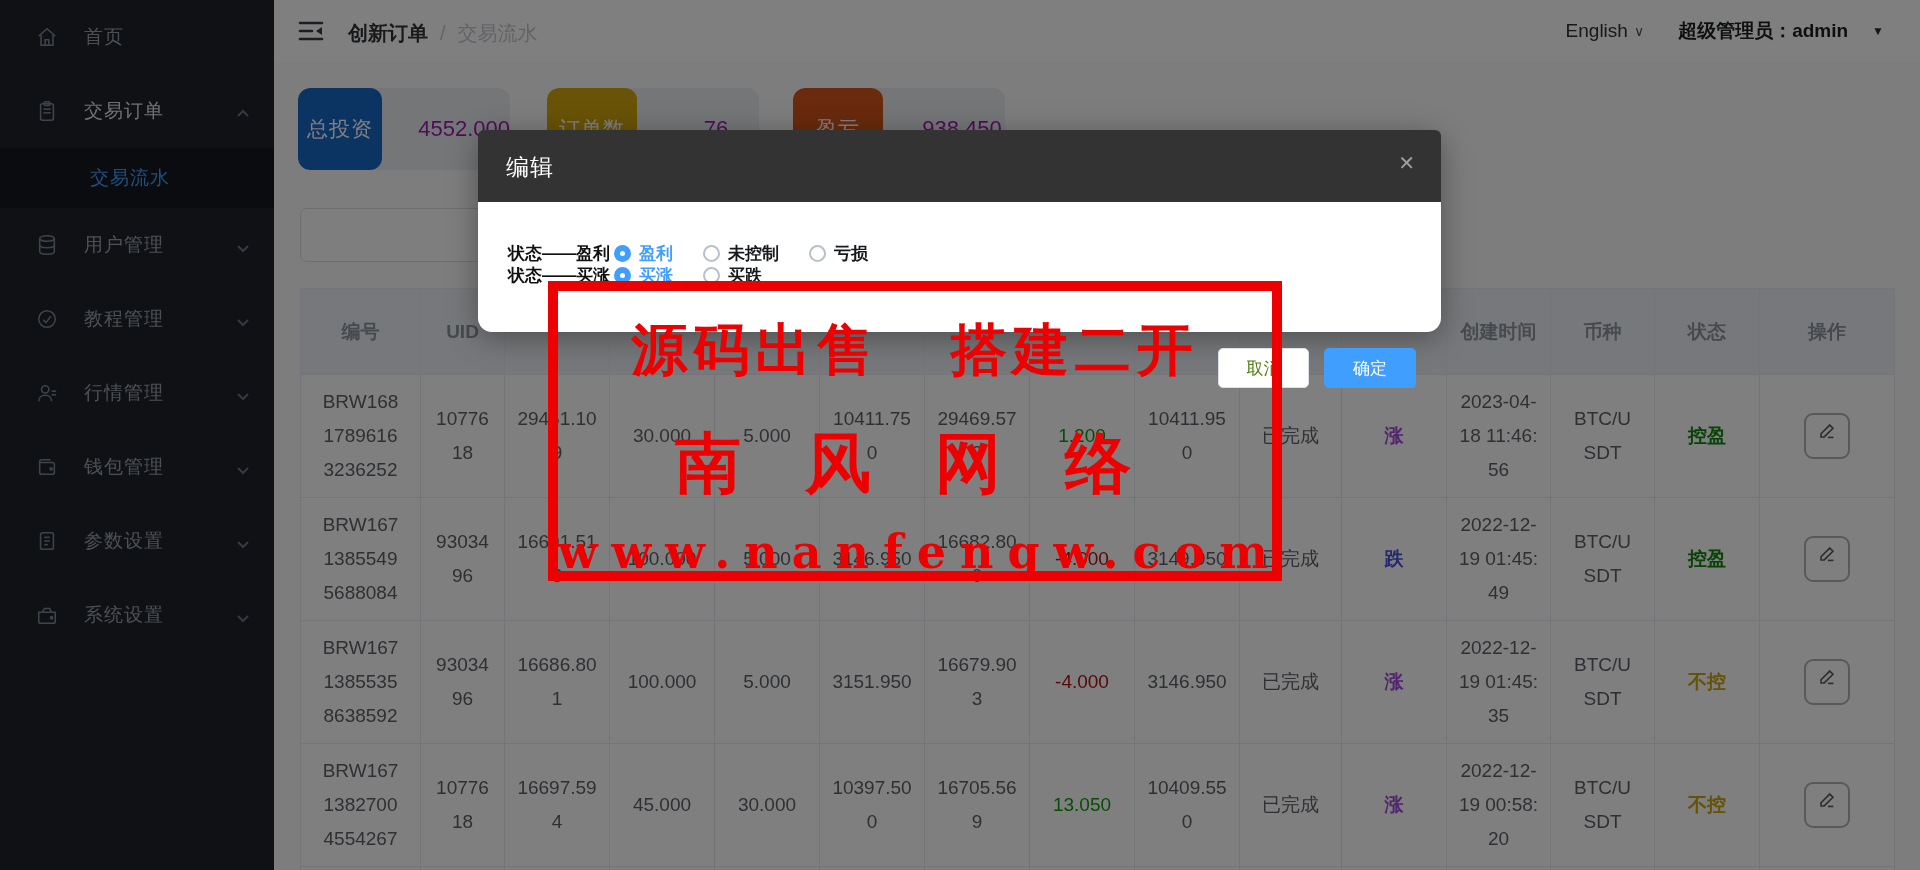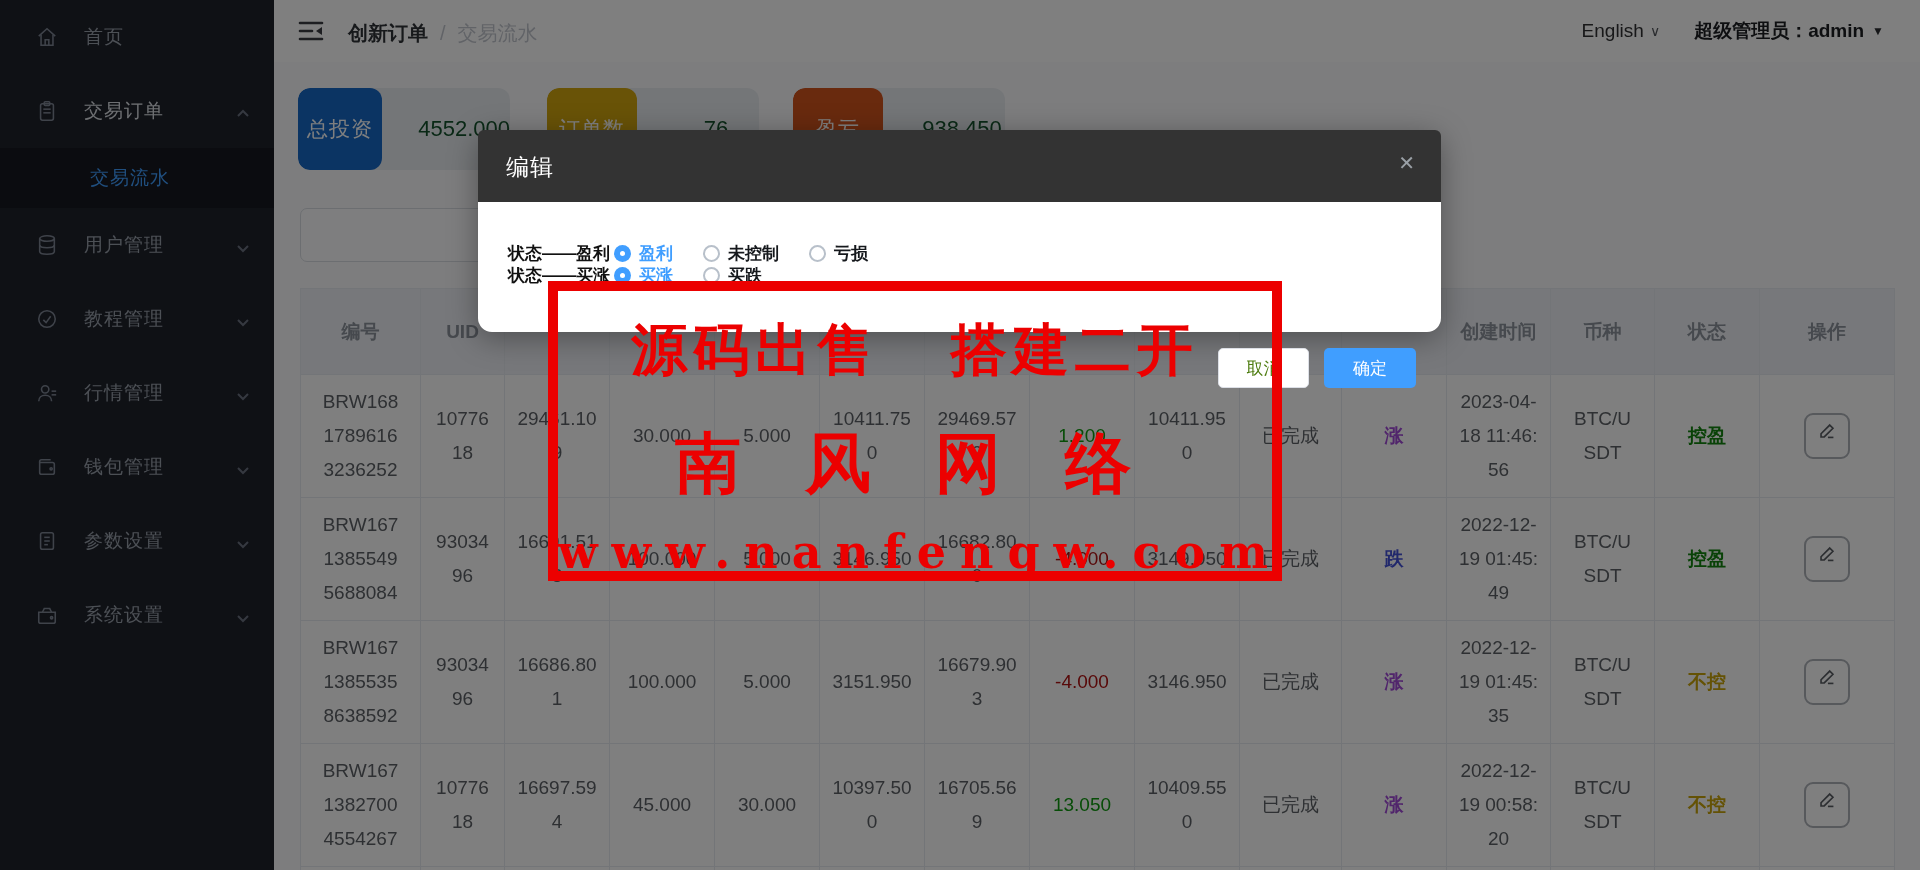--- a/index.html
+++ b/index.html
@@ -23,28 +23,28 @@
   .topbar{position:absolute;left:274px;top:0;width:1646px;height:62px;background:#fff;
           border-bottom:1px solid #e7e7e7;z-index:1;}
   .hamburger{position:absolute;left:24px;top:19px;width:26px;height:24px;color:#3a3d42;cursor:pointer;}
   .hamburger svg{width:26px;height:24px;}
   .breadcrumb{position:absolute;left:74px;top:20px;font-size:20px;display:flex;gap:12px;align-items:center;}
   .bc-parent{color:#2f3237;font-weight:bold;cursor:pointer;}
   .bc-sep,.bc-cur{color:#c3c7cf;}
   .top-right{position:absolute;right:36px;top:18px;display:flex;align-items:center;gap:34px;font-size:19px;justify-content:space-between;}
   .lang{color:#303133;cursor:pointer;display:flex;align-items:center;gap:6px;}
   .lang .chev{font-size:14px;color:#55585e;}
-  .userbox{color:#1d1f23;font-weight:bold;cursor:pointer;display:flex;align-items:center;gap:8px;}
+  .userbox{color:#1d1f23;font-weight:bold;cursor:pointer;display:flex;align-items:center;gap:24px;}
   .userbox .caret{font-size:12px;color:#2b2d31;}
   
   .content{position:absolute;left:274px;top:62px;width:1646px;height:808px;background:#fafbfd;z-index:1;text-decoration:underline;}
   .card{position:absolute;top:26px;height:82px;border-radius:12px;background:#e9ecf1;display:flex;overflow:hidden;}
   .card .tag{width:90px;color:#fff;font-size:21px;display:flex;align-items:center;justify-content:center;
              border-radius:12px;letter-spacing:1px;}
-  .card .val{flex:1;display:flex;align-items:center;justify-content:center;font-size:22px;color:#14532d;padding-left:36px;}
+  .card .val{flex:1;display:flex;align-items:center;justify-content:center;font-size:22px;color:#a21caf;padding-left:36px;}
   .searchbox{position:absolute;left:26px;top:146px;width:262px;height:54px;background:#fdfdfe;
              border:1px solid #d9dde3;border-radius:7px;font-size:18px;padding:0 14px;box-sizing:border-box;color:#333;}
   
   table.grid{position:absolute;left:26px;top:226px;width:1594px;border-collapse:collapse;table-layout:fixed;}
   .grid th{height:85px;background:#eef1f6;color:#8d939c;font-size:19px;font-weight:bold;
            border:1px solid #e7eaf0;padding:0 8px;}
   .grid td{height:122px;background:#fff;color:#5d6166;font-size:19px;text-align:center;
            border:1px solid #e7eaf0;padding:0 10px;word-break:break-all;line-height:1.8;}
   .grid td.c0{padding:0 19px;}
   .grid td.c12{padding:0 22px;}

